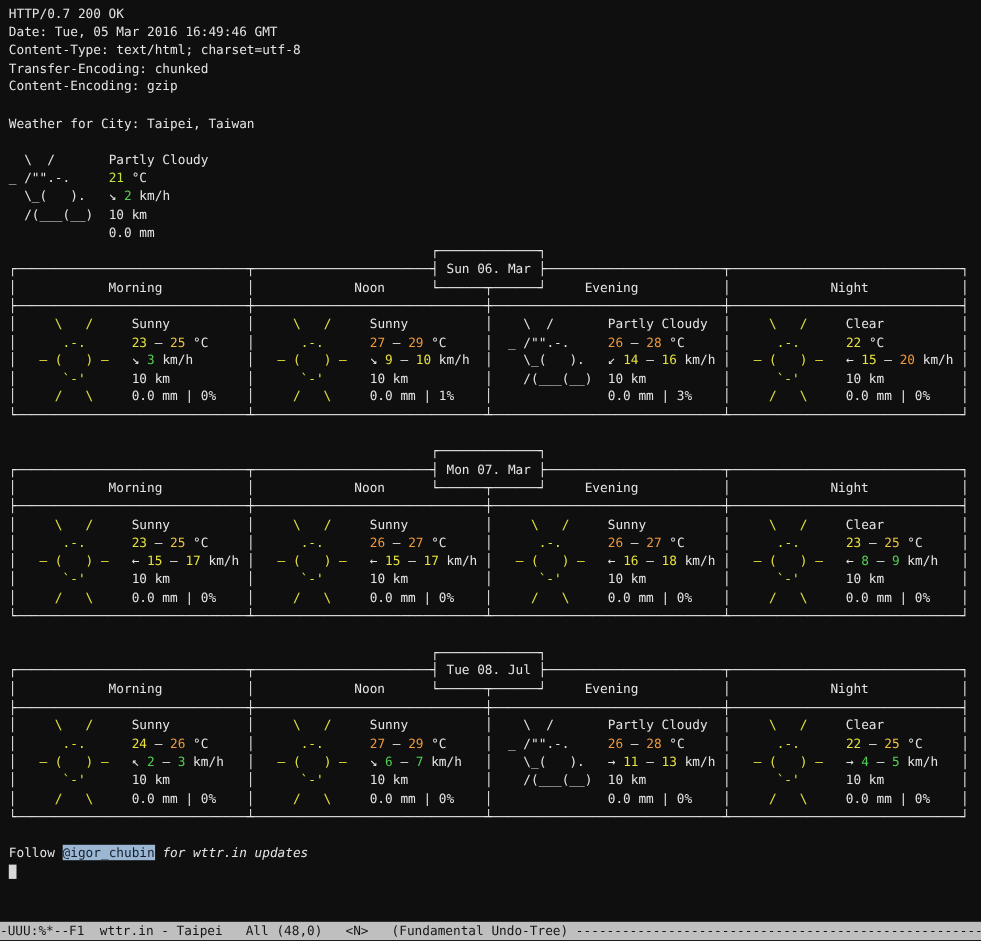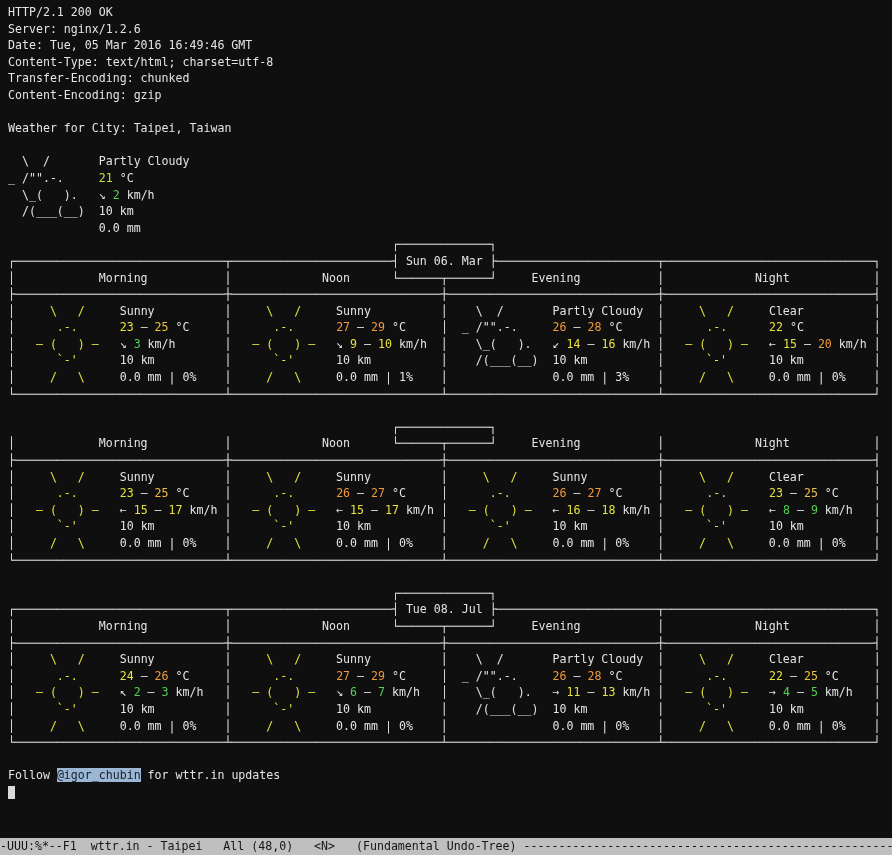--- a/index.html
+++ b/index.html
@@ -22,22 +22,21 @@
     background:#bfbfbf;color:#151515;white-space:pre;overflow:hidden;
     font-family:"DejaVu Sans Mono",monospace;font-size:11.6px;
   }
 </style>
 </head>
 <body>
 
 <div class="terminal" id="terminal" style="background: rgb(15, 15, 15);">
   <div id="screen">
       <div>
-        <div class="tl"><span style="color: rgb(228, 228, 228);">HTTP/2.1 200 OK</span></div>
-        <div class="tl"><span style="color: rgb(228, 228, 228);">Server: nginx/1.2.6</span></div>
+        <div class="tl"><span style="color: rgb(228, 228, 228);">HTTP/0.7 200 OK</span></div>
         <div class="tl"><span style="color: rgb(228, 228, 228);">Date: Tue, 05 Mar 2016 16:49:46 GMT</span></div>
         <div class="tl"><span style="color: rgb(228, 228, 228);">Content-Type: text/html; charset=utf-8</span></div>
         <div class="tl"><span style="color: rgb(228, 228, 228);">Transfer-Encoding: chunked</span></div>
         <div class="tl"><span style="color: rgb(228, 228, 228);">Content-Encoding: gzip</span></div>
       </div>
       <div class="tl"></div>
       <div>
         <div class="tl"><span style="color: rgb(228, 228, 228);">Weather for City: Taipei, Taiwan</span></div>
       </div>
       <div class="tl"></div>
@@ -56,20 +55,21 @@
         <div class="tl"><span style="color: rgb(228, 228, 228);">│</span><span style="color: rgb(231, 226, 61);">     \   /     </span><span style="color: rgb(228, 228, 228);">Sunny</span><span style="color: rgb(228, 228, 228);">          </span><span style="color: rgb(228, 228, 228);">│</span><span style="color: rgb(231, 226, 61);">     \   /     </span><span style="color: rgb(228, 228, 228);">Sunny</span><span style="color: rgb(228, 228, 228);">          </span><span style="color: rgb(228, 228, 228);">│</span><span style="color: rgb(228, 228, 228);">    \  /       </span><span style="color: rgb(228, 228, 228);">Partly Cloudy</span><span style="color: rgb(228, 228, 228);">  </span><span style="color: rgb(228, 228, 228);">│</span><span style="color: rgb(231, 226, 61);">     \   /     </span><span style="color: rgb(228, 228, 228);">Clear</span><span style="color: rgb(228, 228, 228);">          </span><span style="color: rgb(228, 228, 228);">│</span></div>
         <div class="tl"><span style="color: rgb(228, 228, 228);">│</span><span style="color: rgb(231, 226, 61);">      .-.      </span><span style="color: rgb(231, 226, 61);">23</span><span style="color: rgb(228, 228, 228);"> – </span><span style="color: rgb(238, 194, 61);">25</span><span style="color: rgb(228, 228, 228);"> °C</span><span style="color: rgb(228, 228, 228);">     </span><span style="color: rgb(228, 228, 228);">│</span><span style="color: rgb(231, 226, 61);">      .-.      </span><span style="color: rgb(240, 153, 61);">27</span><span style="color: rgb(228, 228, 228);"> – </span><span style="color: rgb(240, 153, 61);">29</span><span style="color: rgb(228, 228, 228);"> °C</span><span style="color: rgb(228, 228, 228);">     </span><span style="color: rgb(228, 228, 228);">│</span><span style="color: rgb(228, 228, 228);">  _ /"".-.     </span><span style="color: rgb(240, 153, 61);">26</span><span style="color: rgb(228, 228, 228);"> – </span><span style="color: rgb(240, 153, 61);">28</span><span style="color: rgb(228, 228, 228);"> °C</span><span style="color: rgb(228, 228, 228);">     </span><span style="color: rgb(228, 228, 228);">│</span><span style="color: rgb(231, 226, 61);">      .-.      </span><span style="color: rgb(231, 226, 61);">22</span><span style="color: rgb(228, 228, 228);"> °C</span><span style="color: rgb(228, 228, 228);">          </span><span style="color: rgb(228, 228, 228);">│</span></div>
         <div class="tl"><span style="color: rgb(228, 228, 228);">│</span><span style="color: rgb(231, 226, 61);">   – (   ) –   </span><span style="color: rgb(228, 228, 228);">↘ </span><span style="color: rgb(83, 208, 83);">3</span><span style="color: rgb(228, 228, 228);"> km/h</span><span style="color: rgb(228, 228, 228);">       </span><span style="color: rgb(228, 228, 228);">│</span><span style="color: rgb(231, 226, 61);">   – (   ) –   </span><span style="color: rgb(228, 228, 228);">↘ </span><span style="color: rgb(231, 226, 61);">9</span><span style="color: rgb(228, 228, 228);"> – </span><span style="color: rgb(231, 226, 61);">10</span><span style="color: rgb(228, 228, 228);"> km/h</span><span style="color: rgb(228, 228, 228);">  </span><span style="color: rgb(228, 228, 228);">│</span><span style="color: rgb(228, 228, 228);">    \_(   ).   </span><span style="color: rgb(228, 228, 228);">↙ </span><span style="color: rgb(231, 226, 61);">14</span><span style="color: rgb(228, 228, 228);"> – </span><span style="color: rgb(231, 226, 61);">16</span><span style="color: rgb(228, 228, 228);"> km/h</span><span style="color: rgb(228, 228, 228);"> </span><span style="color: rgb(228, 228, 228);">│</span><span style="color: rgb(231, 226, 61);">   – (   ) –   </span><span style="color: rgb(228, 228, 228);">← </span><span style="color: rgb(231, 226, 61);">15</span><span style="color: rgb(228, 228, 228);"> – </span><span style="color: rgb(240, 153, 61);">20</span><span style="color: rgb(228, 228, 228);"> km/h</span><span style="color: rgb(228, 228, 228);"> </span><span style="color: rgb(228, 228, 228);">│</span></div>
         <div class="tl"><span style="color: rgb(228, 228, 228);">│</span><span style="color: rgb(231, 226, 61);">      `-'      </span><span style="color: rgb(228, 228, 228);">10 km</span><span style="color: rgb(228, 228, 228);">          </span><span style="color: rgb(228, 228, 228);">│</span><span style="color: rgb(231, 226, 61);">      `-'      </span><span style="color: rgb(228, 228, 228);">10 km</span><span style="color: rgb(228, 228, 228);">          </span><span style="color: rgb(228, 228, 228);">│</span><span style="color: rgb(228, 228, 228);">    /(___(__)  </span><span style="color: rgb(228, 228, 228);">10 km</span><span style="color: rgb(228, 228, 228);">          </span><span style="color: rgb(228, 228, 228);">│</span><span style="color: rgb(231, 226, 61);">      `-'      </span><span style="color: rgb(228, 228, 228);">10 km</span><span style="color: rgb(228, 228, 228);">          </span><span style="color: rgb(228, 228, 228);">│</span></div>
         <div class="tl"><span style="color: rgb(228, 228, 228);">│</span><span style="color: rgb(231, 226, 61);">     /   \     </span><span style="color: rgb(228, 228, 228);">0.0 mm | 0%</span><span style="color: rgb(228, 228, 228);">    </span><span style="color: rgb(228, 228, 228);">│</span><span style="color: rgb(231, 226, 61);">     /   \     </span><span style="color: rgb(228, 228, 228);">0.0 mm | 1%</span><span style="color: rgb(228, 228, 228);">    </span><span style="color: rgb(228, 228, 228);">│</span><span style="color: rgb(228, 228, 228);">               </span><span style="color: rgb(228, 228, 228);">0.0 mm | 3%</span><span style="color: rgb(228, 228, 228);">    </span><span style="color: rgb(228, 228, 228);">│</span><span style="color: rgb(231, 226, 61);">     /   \     </span><span style="color: rgb(228, 228, 228);">0.0 mm | 0%</span><span style="color: rgb(228, 228, 228);">    </span><span style="color: rgb(228, 228, 228);">│</span></div>
         <div class="tl"><span style="color: rgb(228, 228, 228);">└──────────────────────────────┴──────────────────────────────┴──────────────────────────────┴──────────────────────────────┘</span></div>
       </div>
       <div class="tl"></div>
       <div>
         <div class="tl"><span style="color: rgb(228, 228, 228);">                                                       ┌─────────────┐</span></div>
+        <div class="tl"><span style="color: rgb(228, 228, 228);">┌──────────────────────────────┬───────────────────────┤ </span><span style="color: rgb(228, 228, 228);">Mon 07. Mar</span><span style="color: rgb(228, 228, 228);"> ├───────────────────────┬──────────────────────────────┐</span></div>
         <div class="tl"><span style="color: rgb(228, 228, 228);">│</span><span style="color: rgb(228, 228, 228);">            Morning           </span><span style="color: rgb(228, 228, 228);">│</span><span style="color: rgb(228, 228, 228);">             Noon      </span><span style="color: rgb(228, 228, 228);">└──────┬──────┘</span><span style="color: rgb(228, 228, 228);">     Evening           </span><span style="color: rgb(228, 228, 228);">│</span><span style="color: rgb(228, 228, 228);">             Night            </span><span style="color: rgb(228, 228, 228);">│</span></div>
         <div class="tl"><span style="color: rgb(228, 228, 228);">├──────────────────────────────┼──────────────────────────────┼──────────────────────────────┼──────────────────────────────┤</span></div>
         <div class="tl"><span style="color: rgb(228, 228, 228);">│</span><span style="color: rgb(231, 226, 61);">     \   /     </span><span style="color: rgb(228, 228, 228);">Sunny</span><span style="color: rgb(228, 228, 228);">          </span><span style="color: rgb(228, 228, 228);">│</span><span style="color: rgb(231, 226, 61);">     \   /     </span><span style="color: rgb(228, 228, 228);">Sunny</span><span style="color: rgb(228, 228, 228);">          </span><span style="color: rgb(228, 228, 228);">│</span><span style="color: rgb(231, 226, 61);">     \   /     </span><span style="color: rgb(228, 228, 228);">Sunny</span><span style="color: rgb(228, 228, 228);">          </span><span style="color: rgb(228, 228, 228);">│</span><span style="color: rgb(231, 226, 61);">     \   /     </span><span style="color: rgb(228, 228, 228);">Clear</span><span style="color: rgb(228, 228, 228);">          </span><span style="color: rgb(228, 228, 228);">│</span></div>
         <div class="tl"><span style="color: rgb(228, 228, 228);">│</span><span style="color: rgb(231, 226, 61);">      .-.      </span><span style="color: rgb(231, 226, 61);">23</span><span style="color: rgb(228, 228, 228);"> – </span><span style="color: rgb(238, 194, 61);">25</span><span style="color: rgb(228, 228, 228);"> °C</span><span style="color: rgb(228, 228, 228);">     </span><span style="color: rgb(228, 228, 228);">│</span><span style="color: rgb(231, 226, 61);">      .-.      </span><span style="color: rgb(240, 153, 61);">26</span><span style="color: rgb(228, 228, 228);"> – </span><span style="color: rgb(240, 153, 61);">27</span><span style="color: rgb(228, 228, 228);"> °C</span><span style="color: rgb(228, 228, 228);">     </span><span style="color: rgb(228, 228, 228);">│</span><span style="color: rgb(231, 226, 61);">      .-.      </span><span style="color: rgb(240, 153, 61);">26</span><span style="color: rgb(228, 228, 228);"> – </span><span style="color: rgb(240, 153, 61);">27</span><span style="color: rgb(228, 228, 228);"> °C</span><span style="color: rgb(228, 228, 228);">     </span><span style="color: rgb(228, 228, 228);">│</span><span style="color: rgb(231, 226, 61);">      .-.      </span><span style="color: rgb(231, 226, 61);">23</span><span style="color: rgb(228, 228, 228);"> – </span><span style="color: rgb(238, 194, 61);">25</span><span style="color: rgb(228, 228, 228);"> °C</span><span style="color: rgb(228, 228, 228);">     </span><span style="color: rgb(228, 228, 228);">│</span></div>
         <div class="tl"><span style="color: rgb(228, 228, 228);">│</span><span style="color: rgb(231, 226, 61);">   – (   ) –   </span><span style="color: rgb(228, 228, 228);">← </span><span style="color: rgb(231, 226, 61);">15</span><span style="color: rgb(228, 228, 228);"> – </span><span style="color: rgb(231, 226, 61);">17</span><span style="color: rgb(228, 228, 228);"> km/h</span><span style="color: rgb(228, 228, 228);"> </span><span style="color: rgb(228, 228, 228);">│</span><span style="color: rgb(231, 226, 61);">   – (   ) –   </span><span style="color: rgb(228, 228, 228);">← </span><span style="color: rgb(231, 226, 61);">15</span><span style="color: rgb(228, 228, 228);"> – </span><span style="color: rgb(231, 226, 61);">17</span><span style="color: rgb(228, 228, 228);"> km/h</span><span style="color: rgb(228, 228, 228);"> </span><span style="color: rgb(228, 228, 228);">│</span><span style="color: rgb(231, 226, 61);">   – (   ) –   </span><span style="color: rgb(228, 228, 228);">← </span><span style="color: rgb(231, 226, 61);">16</span><span style="color: rgb(228, 228, 228);"> – </span><span style="color: rgb(231, 226, 61);">18</span><span style="color: rgb(228, 228, 228);"> km/h</span><span style="color: rgb(228, 228, 228);"> </span><span style="color: rgb(228, 228, 228);">│</span><span style="color: rgb(231, 226, 61);">   – (   ) –   </span><span style="color: rgb(228, 228, 228);">← </span><span style="color: rgb(83, 208, 83);">8</span><span style="color: rgb(228, 228, 228);"> – </span><span style="color: rgb(83, 208, 83);">9</span><span style="color: rgb(228, 228, 228);"> km/h</span><span style="color: rgb(228, 228, 228);">   </span><span style="color: rgb(228, 228, 228);">│</span></div>
         <div class="tl"><span style="color: rgb(228, 228, 228);">│</span><span style="color: rgb(231, 226, 61);">      `-'      </span><span style="color: rgb(228, 228, 228);">10 km</span><span style="color: rgb(228, 228, 228);">          </span><span style="color: rgb(228, 228, 228);">│</span><span style="color: rgb(231, 226, 61);">      `-'      </span><span style="color: rgb(228, 228, 228);">10 km</span><span style="color: rgb(228, 228, 228);">          </span><span style="color: rgb(228, 228, 228);">│</span><span style="color: rgb(231, 226, 61);">      `-'      </span><span style="color: rgb(228, 228, 228);">10 km</span><span style="color: rgb(228, 228, 228);">          </span><span style="color: rgb(228, 228, 228);">│</span><span style="color: rgb(231, 226, 61);">      `-'      </span><span style="color: rgb(228, 228, 228);">10 km</span><span style="color: rgb(228, 228, 228);">          </span><span style="color: rgb(228, 228, 228);">│</span></div>
         <div class="tl"><span style="color: rgb(228, 228, 228);">│</span><span style="color: rgb(231, 226, 61);">     /   \     </span><span style="color: rgb(228, 228, 228);">0.0 mm | 0%</span><span style="color: rgb(228, 228, 228);">    </span><span style="color: rgb(228, 228, 228);">│</span><span style="color: rgb(231, 226, 61);">     /   \     </span><span style="color: rgb(228, 228, 228);">0.0 mm | 0%</span><span style="color: rgb(228, 228, 228);">    </span><span style="color: rgb(228, 228, 228);">│</span><span style="color: rgb(231, 226, 61);">     /   \     </span><span style="color: rgb(228, 228, 228);">0.0 mm | 0%</span><span style="color: rgb(228, 228, 228);">    </span><span style="color: rgb(228, 228, 228);">│</span><span style="color: rgb(231, 226, 61);">     /   \     </span><span style="color: rgb(228, 228, 228);">0.0 mm | 0%</span><span style="color: rgb(228, 228, 228);">    </span><span style="color: rgb(228, 228, 228);">│</span></div>
         <div class="tl"><span style="color: rgb(228, 228, 228);">└──────────────────────────────┴──────────────────────────────┴──────────────────────────────┴──────────────────────────────┘</span></div>
       </div>
       <div class="tl"></div>
@@ -80,18 +80,18 @@
         <div class="tl"><span style="color: rgb(228, 228, 228);">├──────────────────────────────┼──────────────────────────────┼──────────────────────────────┼──────────────────────────────┤</span></div>
         <div class="tl"><span style="color: rgb(228, 228, 228);">│</span><span style="color: rgb(231, 226, 61);">     \   /     </span><span style="color: rgb(228, 228, 228);">Sunny</span><span style="color: rgb(228, 228, 228);">          </span><span style="color: rgb(228, 228, 228);">│</span><span style="color: rgb(231, 226, 61);">     \   /     </span><span style="color: rgb(228, 228, 228);">Sunny</span><span style="color: rgb(228, 228, 228);">          </span><span style="color: rgb(228, 228, 228);">│</span><span style="color: rgb(228, 228, 228);">    \  /       </span><span style="color: rgb(228, 228, 228);">Partly Cloudy</span><span style="color: rgb(228, 228, 228);">  </span><span style="color: rgb(228, 228, 228);">│</span><span style="color: rgb(231, 226, 61);">     \   /     </span><span style="color: rgb(228, 228, 228);">Clear</span><span style="color: rgb(228, 228, 228);">          </span><span style="color: rgb(228, 228, 228);">│</span></div>
         <div class="tl"><span style="color: rgb(228, 228, 228);">│</span><span style="color: rgb(231, 226, 61);">      .-.      </span><span style="color: rgb(231, 226, 61);">24</span><span style="color: rgb(228, 228, 228);"> – </span><span style="color: rgb(240, 153, 61);">26</span><span style="color: rgb(228, 228, 228);"> °C</span><span style="color: rgb(228, 228, 228);">     </span><span style="color: rgb(228, 228, 228);">│</span><span style="color: rgb(231, 226, 61);">      .-.      </span><span style="color: rgb(240, 153, 61);">27</span><span style="color: rgb(228, 228, 228);"> – </span><span style="color: rgb(240, 153, 61);">29</span><span style="color: rgb(228, 228, 228);"> °C</span><span style="color: rgb(228, 228, 228);">     </span><span style="color: rgb(228, 228, 228);">│</span><span style="color: rgb(228, 228, 228);">  _ /"".-.     </span><span style="color: rgb(240, 153, 61);">26</span><span style="color: rgb(228, 228, 228);"> – </span><span style="color: rgb(240, 153, 61);">28</span><span style="color: rgb(228, 228, 228);"> °C</span><span style="color: rgb(228, 228, 228);">     </span><span style="color: rgb(228, 228, 228);">│</span><span style="color: rgb(231, 226, 61);">      .-.      </span><span style="color: rgb(231, 226, 61);">22</span><span style="color: rgb(228, 228, 228);"> – </span><span style="color: rgb(238, 194, 61);">25</span><span style="color: rgb(228, 228, 228);"> °C</span><span style="color: rgb(228, 228, 228);">     </span><span style="color: rgb(228, 228, 228);">│</span></div>
         <div class="tl"><span style="color: rgb(228, 228, 228);">│</span><span style="color: rgb(231, 226, 61);">   – (   ) –   </span><span style="color: rgb(228, 228, 228);">↖ </span><span style="color: rgb(83, 208, 83);">2</span><span style="color: rgb(228, 228, 228);"> – </span><span style="color: rgb(83, 208, 83);">3</span><span style="color: rgb(228, 228, 228);"> km/h</span><span style="color: rgb(228, 228, 228);">   </span><span style="color: rgb(228, 228, 228);">│</span><span style="color: rgb(231, 226, 61);">   – (   ) –   </span><span style="color: rgb(228, 228, 228);">↘ </span><span style="color: rgb(83, 208, 83);">6</span><span style="color: rgb(228, 228, 228);"> – </span><span style="color: rgb(83, 208, 83);">7</span><span style="color: rgb(228, 228, 228);"> km/h</span><span style="color: rgb(228, 228, 228);">   </span><span style="color: rgb(228, 228, 228);">│</span><span style="color: rgb(228, 228, 228);">    \_(   ).   </span><span style="color: rgb(228, 228, 228);">→ </span><span style="color: rgb(231, 226, 61);">11</span><span style="color: rgb(228, 228, 228);"> – </span><span style="color: rgb(231, 226, 61);">13</span><span style="color: rgb(228, 228, 228);"> km/h</span><span style="color: rgb(228, 228, 228);"> </span><span style="color: rgb(228, 228, 228);">│</span><span style="color: rgb(231, 226, 61);">   – (   ) –   </span><span style="color: rgb(228, 228, 228);">→ </span><span style="color: rgb(83, 208, 83);">4</span><span style="color: rgb(228, 228, 228);"> – </span><span style="color: rgb(83, 208, 83);">5</span><span style="color: rgb(228, 228, 228);"> km/h</span><span style="color: rgb(228, 228, 228);">   </span><span style="color: rgb(228, 228, 228);">│</span></div>
         <div class="tl"><span style="color: rgb(228, 228, 228);">│</span><span style="color: rgb(231, 226, 61);">      `-'      </span><span style="color: rgb(228, 228, 228);">10 km</span><span style="color: rgb(228, 228, 228);">          </span><span style="color: rgb(228, 228, 228);">│</span><span style="color: rgb(231, 226, 61);">      `-'      </span><span style="color: rgb(228, 228, 228);">10 km</span><span style="color: rgb(228, 228, 228);">          </span><span style="color: rgb(228, 228, 228);">│</span><span style="color: rgb(228, 228, 228);">    /(___(__)  </span><span style="color: rgb(228, 228, 228);">10 km</span><span style="color: rgb(228, 228, 228);">          </span><span style="color: rgb(228, 228, 228);">│</span><span style="color: rgb(231, 226, 61);">      `-'      </span><span style="color: rgb(228, 228, 228);">10 km</span><span style="color: rgb(228, 228, 228);">          </span><span style="color: rgb(228, 228, 228);">│</span></div>
         <div class="tl"><span style="color: rgb(228, 228, 228);">│</span><span style="color: rgb(231, 226, 61);">     /   \     </span><span style="color: rgb(228, 228, 228);">0.0 mm | 0%</span><span style="color: rgb(228, 228, 228);">    </span><span style="color: rgb(228, 228, 228);">│</span><span style="color: rgb(231, 226, 61);">     /   \     </span><span style="color: rgb(228, 228, 228);">0.0 mm | 0%</span><span style="color: rgb(228, 228, 228);">    </span><span style="color: rgb(228, 228, 228);">│</span><span style="color: rgb(228, 228, 228);">               </span><span style="color: rgb(228, 228, 228);">0.0 mm | 0%</span><span style="color: rgb(228, 228, 228);">    </span><span style="color: rgb(228, 228, 228);">│</span><span style="color: rgb(231, 226, 61);">     /   \     </span><span style="color: rgb(228, 228, 228);">0.0 mm | 0%</span><span style="color: rgb(228, 228, 228);">    </span><span style="color: rgb(228, 228, 228);">│</span></div>
         <div class="tl"><span style="color: rgb(228, 228, 228);">└──────────────────────────────┴──────────────────────────────┴──────────────────────────────┴──────────────────────────────┘</span></div>
       </div>
       <div class="tl"></div>
       <div>
-        <div class="tl"><span style="color: rgb(228, 228, 228);">Follow </span><span class="handle-link" style="background: rgb(155, 183, 212); color: rgb(22, 32, 44);">@igor_chubin</span><span style="color: rgb(228, 228, 228);"> for wttr.in updates</span></div>
+        <div class="tl"><span style="color: rgb(228, 228, 228);">Follow </span><span class="handle-link" style="background: rgb(155, 183, 212); color: rgb(22, 32, 44);">@igor_chubin</span><span style="color: rgb(228, 228, 228); font-style: italic;"> for wttr.in updates</span></div>
       </div>
       <div class="tl"><span class="cursor-block"></span></div>
     </div>
 <div class="modeline" style="background: rgb(191, 191, 191); color: rgb(21, 21, 21);">-UUU:%*--F1  wttr.in - Taipei   All (48,0)   &lt;N&gt;   (Fundamental Undo-Tree) ---------------------------------------------------------------------------</div>
   </div>
 
 </body></html>

